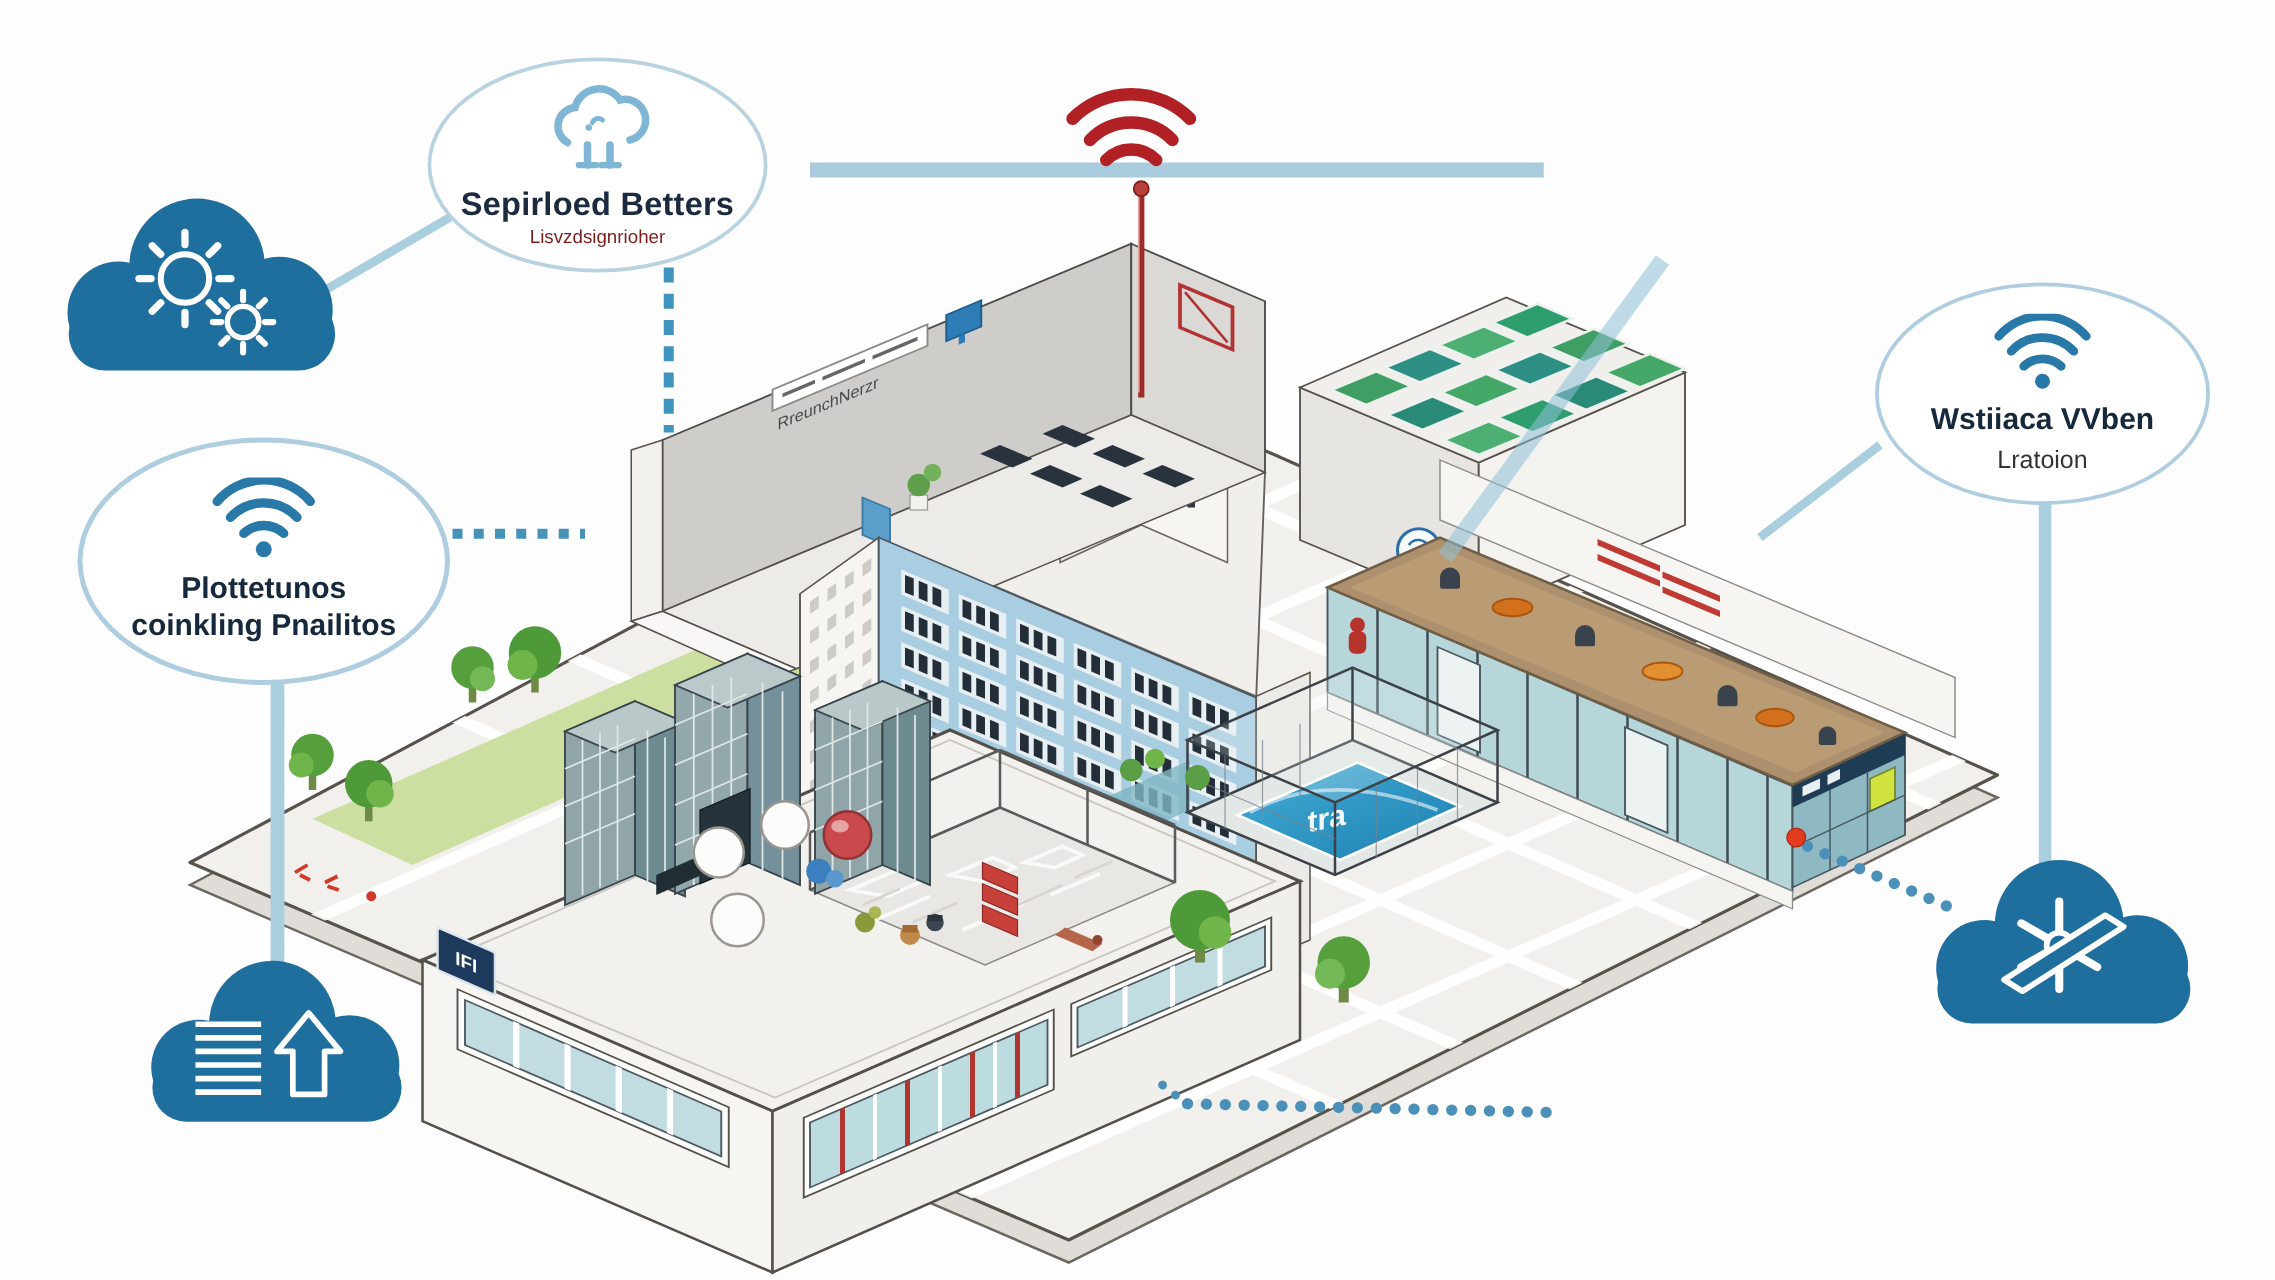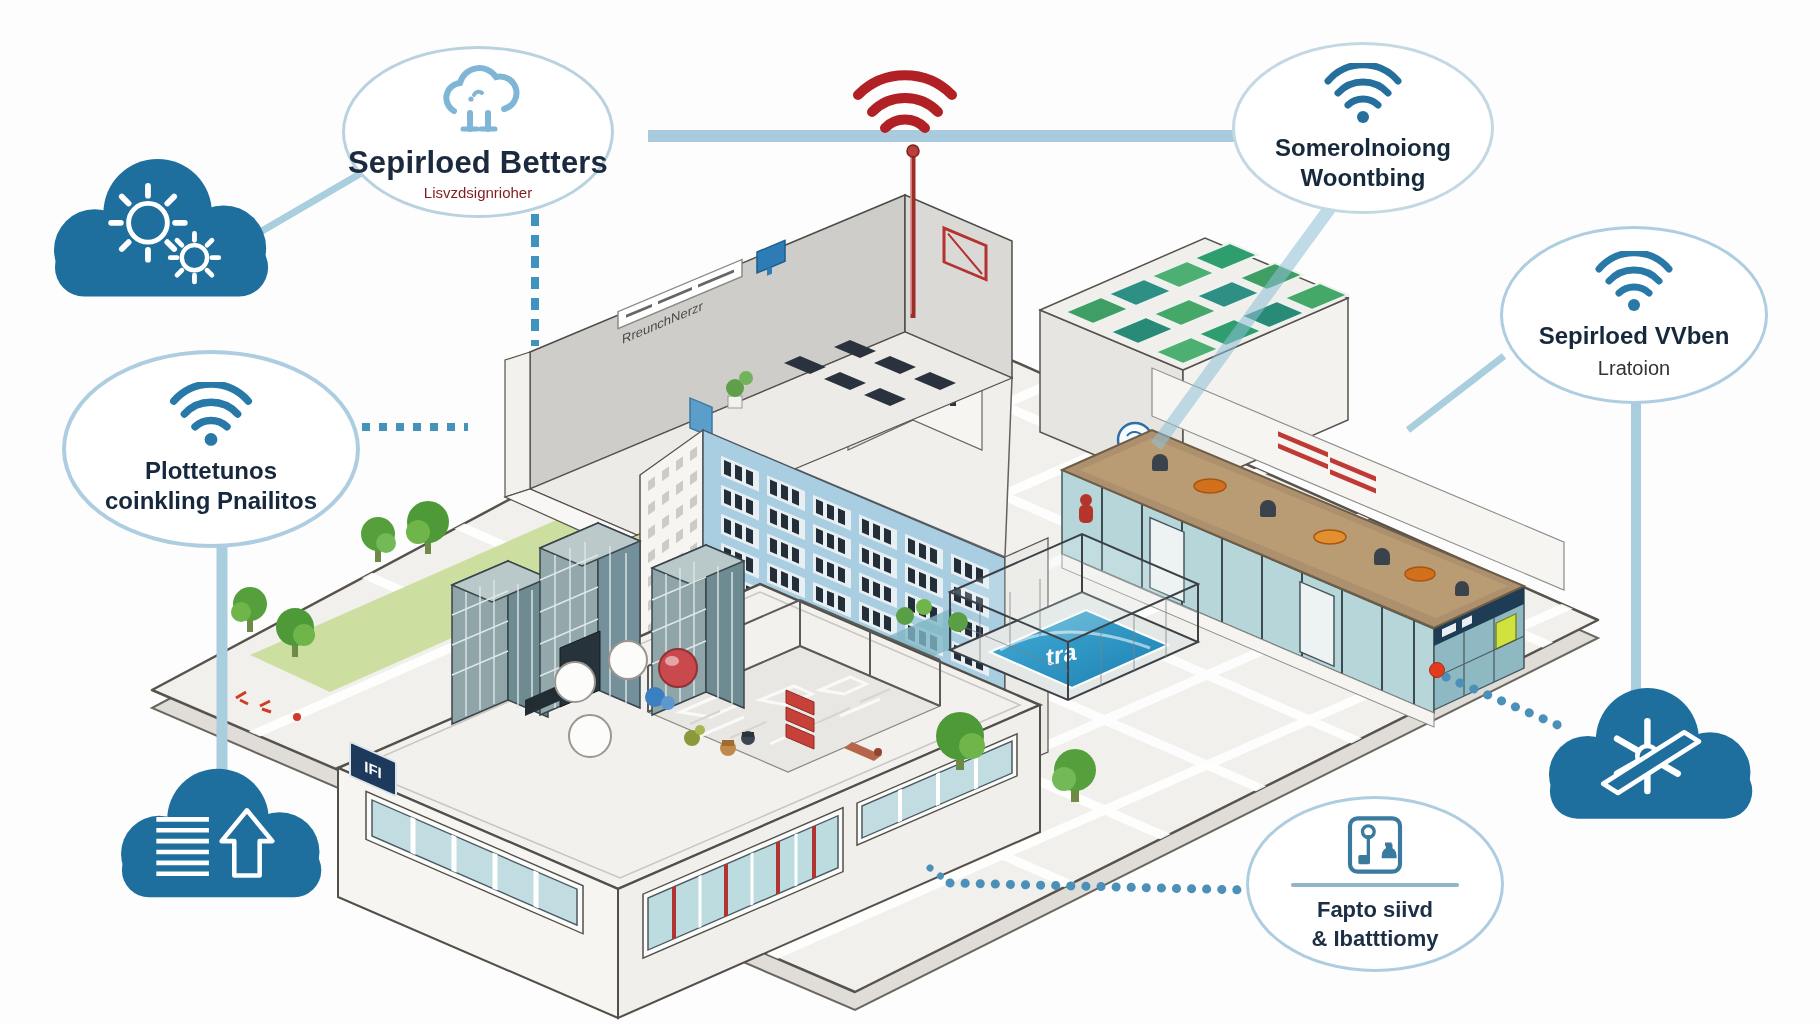--- a/index.html
+++ b/index.html
@@ -1,21 +1,21 @@
 <!DOCTYPE html>
 <html><head>
 <meta charset="utf-8">
 <style>
   html,body{margin:0;padding:0;background:#fdfdfd;}
   body{width:1820px;height:1024px;overflow:hidden;font-family:"Liberation Sans",sans-serif;}
   .stage{position:relative;width:1820px;height:1024px;background:#fdfdfd;}
   .scene{position:absolute;left:0;top:0;z-index:1;}
   .bubble{position:absolute;z-index:5;background:#fff;border:3px solid #aecde0;border-radius:50%;
           display:flex;flex-direction:column;align-items:center;justify-content:center;text-align:center;box-sizing:border-box;}
-  .bubble .ttl{font-size:31px;font-weight:bold;color:#1b2a3e;line-height:1.18;letter-spacing:.2px;}
+  .bubble .ttl{font-size:26px;font-weight:bold;color:#1b2a3e;line-height:1.18;letter-spacing:.2px;}
   .bubble .sub{font-size:15px;color:#7f1d1d;margin-top:3px;line-height:1.15;}
   .bubble .sub2{font-size:20px;color:#333;margin-top:6px;font-weight:400;}
   .bubble .big{font-size:24px;font-weight:bold;color:#16283c;line-height:1.25;}
   .bubble .mid{font-size:22px;font-weight:bold;color:#1c2f45;line-height:1.3;}
   .bubble .icn{margin-bottom:8px;}
   .divider{width:168px;height:4px;background:#8fb6c9;border-radius:2px;margin:8px 0 9px 0;}
   .cloud{position:absolute;z-index:4;}
 </style>
 </head>
 <body>
@@ -733,66 +733,41 @@
       <path d="M44 32 a5 5 0 0 1 8 -2" stroke-width="4"></path>
       <circle cx="41" cy="36" r="2.6" fill="#7fb6d5" stroke="none"></circle>
       <path d="M40 50 v16 M58 50 v16"></path>
       <path d="M33 66 h14 M51 66 h14" stroke-width="5"></path>
     </g>
   </svg>
   <div class="ttl">Sepirloed Betters</div>
   <div class="sub">Lisvzdsignrioher</div>
 </div>
 
-<div class="bubble" style="left:1232px;top:42px;width:262px;height:172px;border-color:#c3d8e3;">
-  <svg class="icn" width="90" height="62" viewBox="0 0 90 62">
-    <g stroke="#256f9d" stroke-width="7" fill="none" stroke-linecap="round">
-      <path d="M30 42 a22 22 0 0 1 30 0"></path>
-      <path d="M20 30 a34 34 0 0 1 50 0"></path>
-      <path d="M10 18 a46 46 0 0 1 70 0"></path>
-    </g>
-    <circle cx="45" cy="54" r="6" fill="#256f9d"></circle>
-  </svg>
-  <div class="big">Somerolnoiong</div>
-  <div class="big">Woontbing</div>
-</div>
 
 <div class="bubble" style="left:1500px;top:226px;width:268px;height:178px;">
   <svg class="icn" width="90" height="62" viewBox="0 0 90 62">
     <g stroke="#2878a8" stroke-width="7" fill="none" stroke-linecap="round">
       <path d="M30 42 a22 22 0 0 1 30 0"></path>
       <path d="M20 30 a34 34 0 0 1 50 0"></path>
       <path d="M10 18 a46 46 0 0 1 70 0"></path>
     </g>
     <circle cx="45" cy="54" r="6" fill="#2878a8"></circle>
   </svg>
-  <div class="big">Sepirloed VVben</div>
+  <div class="big">Wstiiaca VVben</div>
   <div class="sub2">Lratoion</div>
 </div>
 
 <div class="bubble" style="left:62px;top:350px;width:298px;height:198px;border-width:4px;text-align:center;">
   <svg class="icn" width="96" height="66" viewBox="0 0 90 62">
     <g stroke="#2878a8" stroke-width="7" fill="none" stroke-linecap="round">
       <path d="M30 42 a22 22 0 0 1 30 0"></path>
       <path d="M20 30 a34 34 0 0 1 50 0"></path>
       <path d="M10 18 a46 46 0 0 1 70 0"></path>
     </g>
     <circle cx="45" cy="54" r="6" fill="#2878a8"></circle>
   </svg>
   <div class="big">Plottetunos</div>
   <div class="big">coinkling Pnailitos</div>
 </div>
 
-<div class="bubble" style="left:1246px;top:796px;width:258px;height:176px;">
-  <svg width="64" height="60" viewBox="0 0 76 72">
-    <rect x="8" y="4" width="60" height="64" rx="9" fill="none" stroke="#3a7a9e" stroke-width="5"></rect>
-    <line x1="30" y1="24" x2="30" y2="56" stroke="#3a7a9e" stroke-width="4"></line>
-    <circle cx="30" cy="20" r="7" fill="none" stroke="#3a7a9e" stroke-width="4"></circle>
-    <rect x="18" y="48" width="14" height="11" rx="2" fill="#3a7a9e"></rect>
-    <path d="M46 52 q0 -10 5 -12 l0 -5 8 0 0 5 q5 2 5 12 z" fill="#3a7a9e"></path>
-    <rect x="50" y="33" width="8" height="4" fill="#3a7a9e"></rect>
-  </svg>
-  <div class="divider"></div>
-  <div class="mid">Fapto siivd</div>
-  <div class="mid">&amp; Ibatttiomy</div>
+
 </div>
 
-</div>
-
 </body></html>

